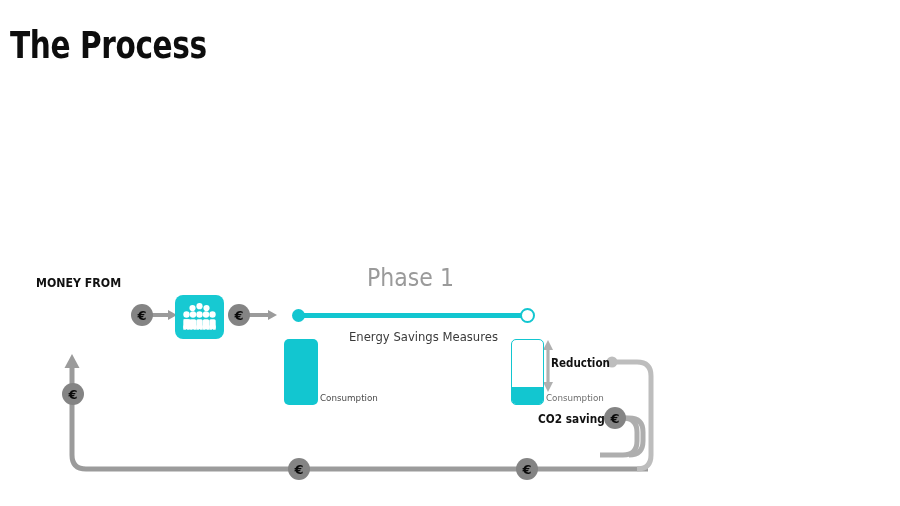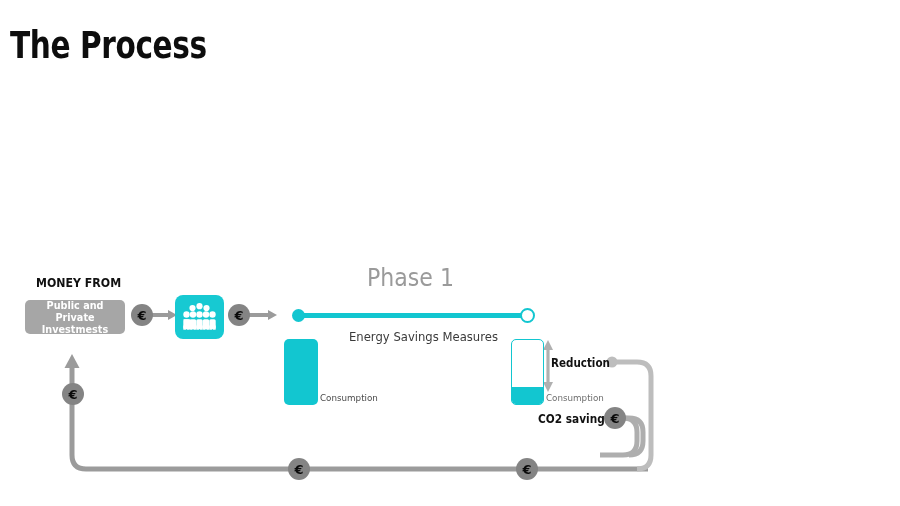--- a/index.html
+++ b/index.html
@@ -260,26 +260,20 @@
 
     <g>
       <line x1="548" y1="332" x2="548" y2="368" stroke="#b0b0b0" stroke-width="3.2"></line>
       <path d="M548,324 L553,334 L543,334 Z" fill="#b0b0b0"></path>
       <path d="M548,376 L553,366 L543,366 Z" fill="#b0b0b0"></path>
     </g>
   </svg>
 
   <div id="money-from-label" class="abs nowrap">MONEY FROM</div>
 
-  <div id="investments-box" class="abs">
-    <div class="boxtext">
-      <span>Public and Private</span><br>
-      <span>Investmests</span>
-    </div>
-  </div>
 
   <div class="coin lg coin-abs" style="left:131px; top:288px;">€</div>
 
   <div id="people-box" class="abs">
     <svg width="49" height="44" viewBox="0 0 49 44">
 
       <circle cx="17.5" cy="13" r="3.1" fill="#ffffff"></circle>
       <circle cx="24.5" cy="11.2" r="3.1" fill="#ffffff"></circle>
       <circle cx="31.5" cy="13" r="3.1" fill="#ffffff"></circle>
 

